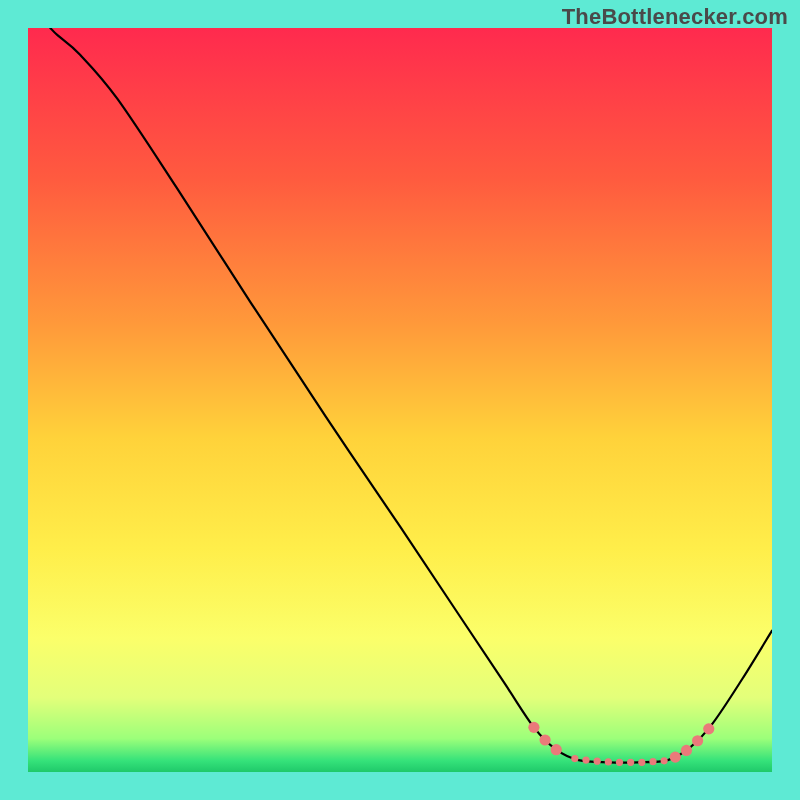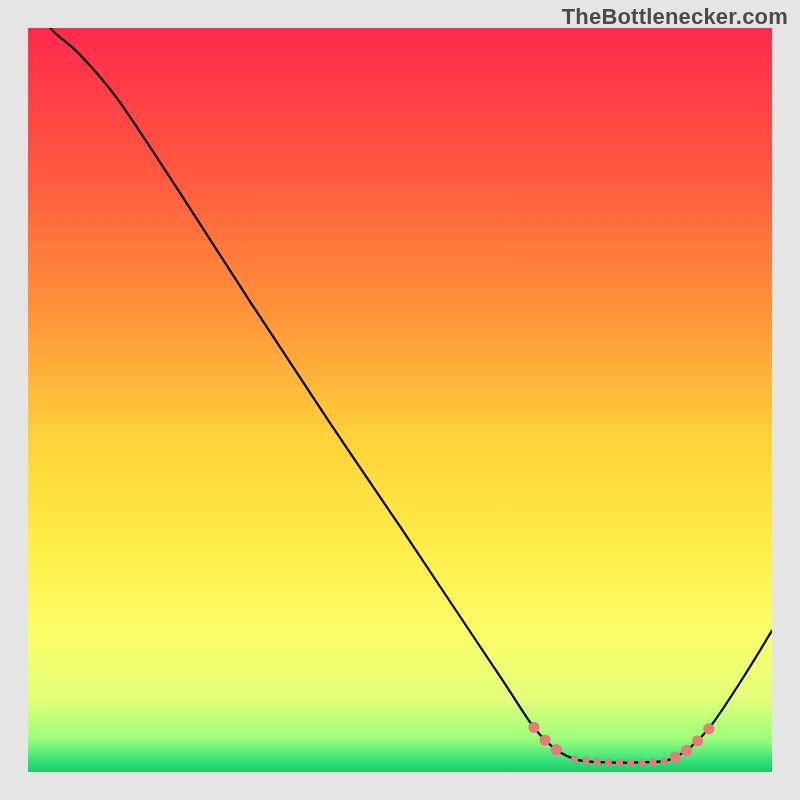--- a/index.html
+++ b/index.html
@@ -1,21 +1,21 @@
 <!DOCTYPE html>
 <html><head>
 <meta charset="utf-8">
 <style>
   * { margin: 0; padding: 0; box-sizing: border-box; }
   html, body { width: 800px; height: 800px; overflow: hidden; background: #000; }
   .frame {
     position: relative;
     width: 800px;
     height: 800px;
-    background: #e5e5e5;
+    background: #5eead4;
   }
   .watermark {
     position: absolute;
     top: 4px;
     right: 12px;
     font-family: Arial, Helvetica, sans-serif;
     font-size: 22px;
     font-weight: 600;
     color: #4a4a4a;
     letter-spacing: 0.2px;

